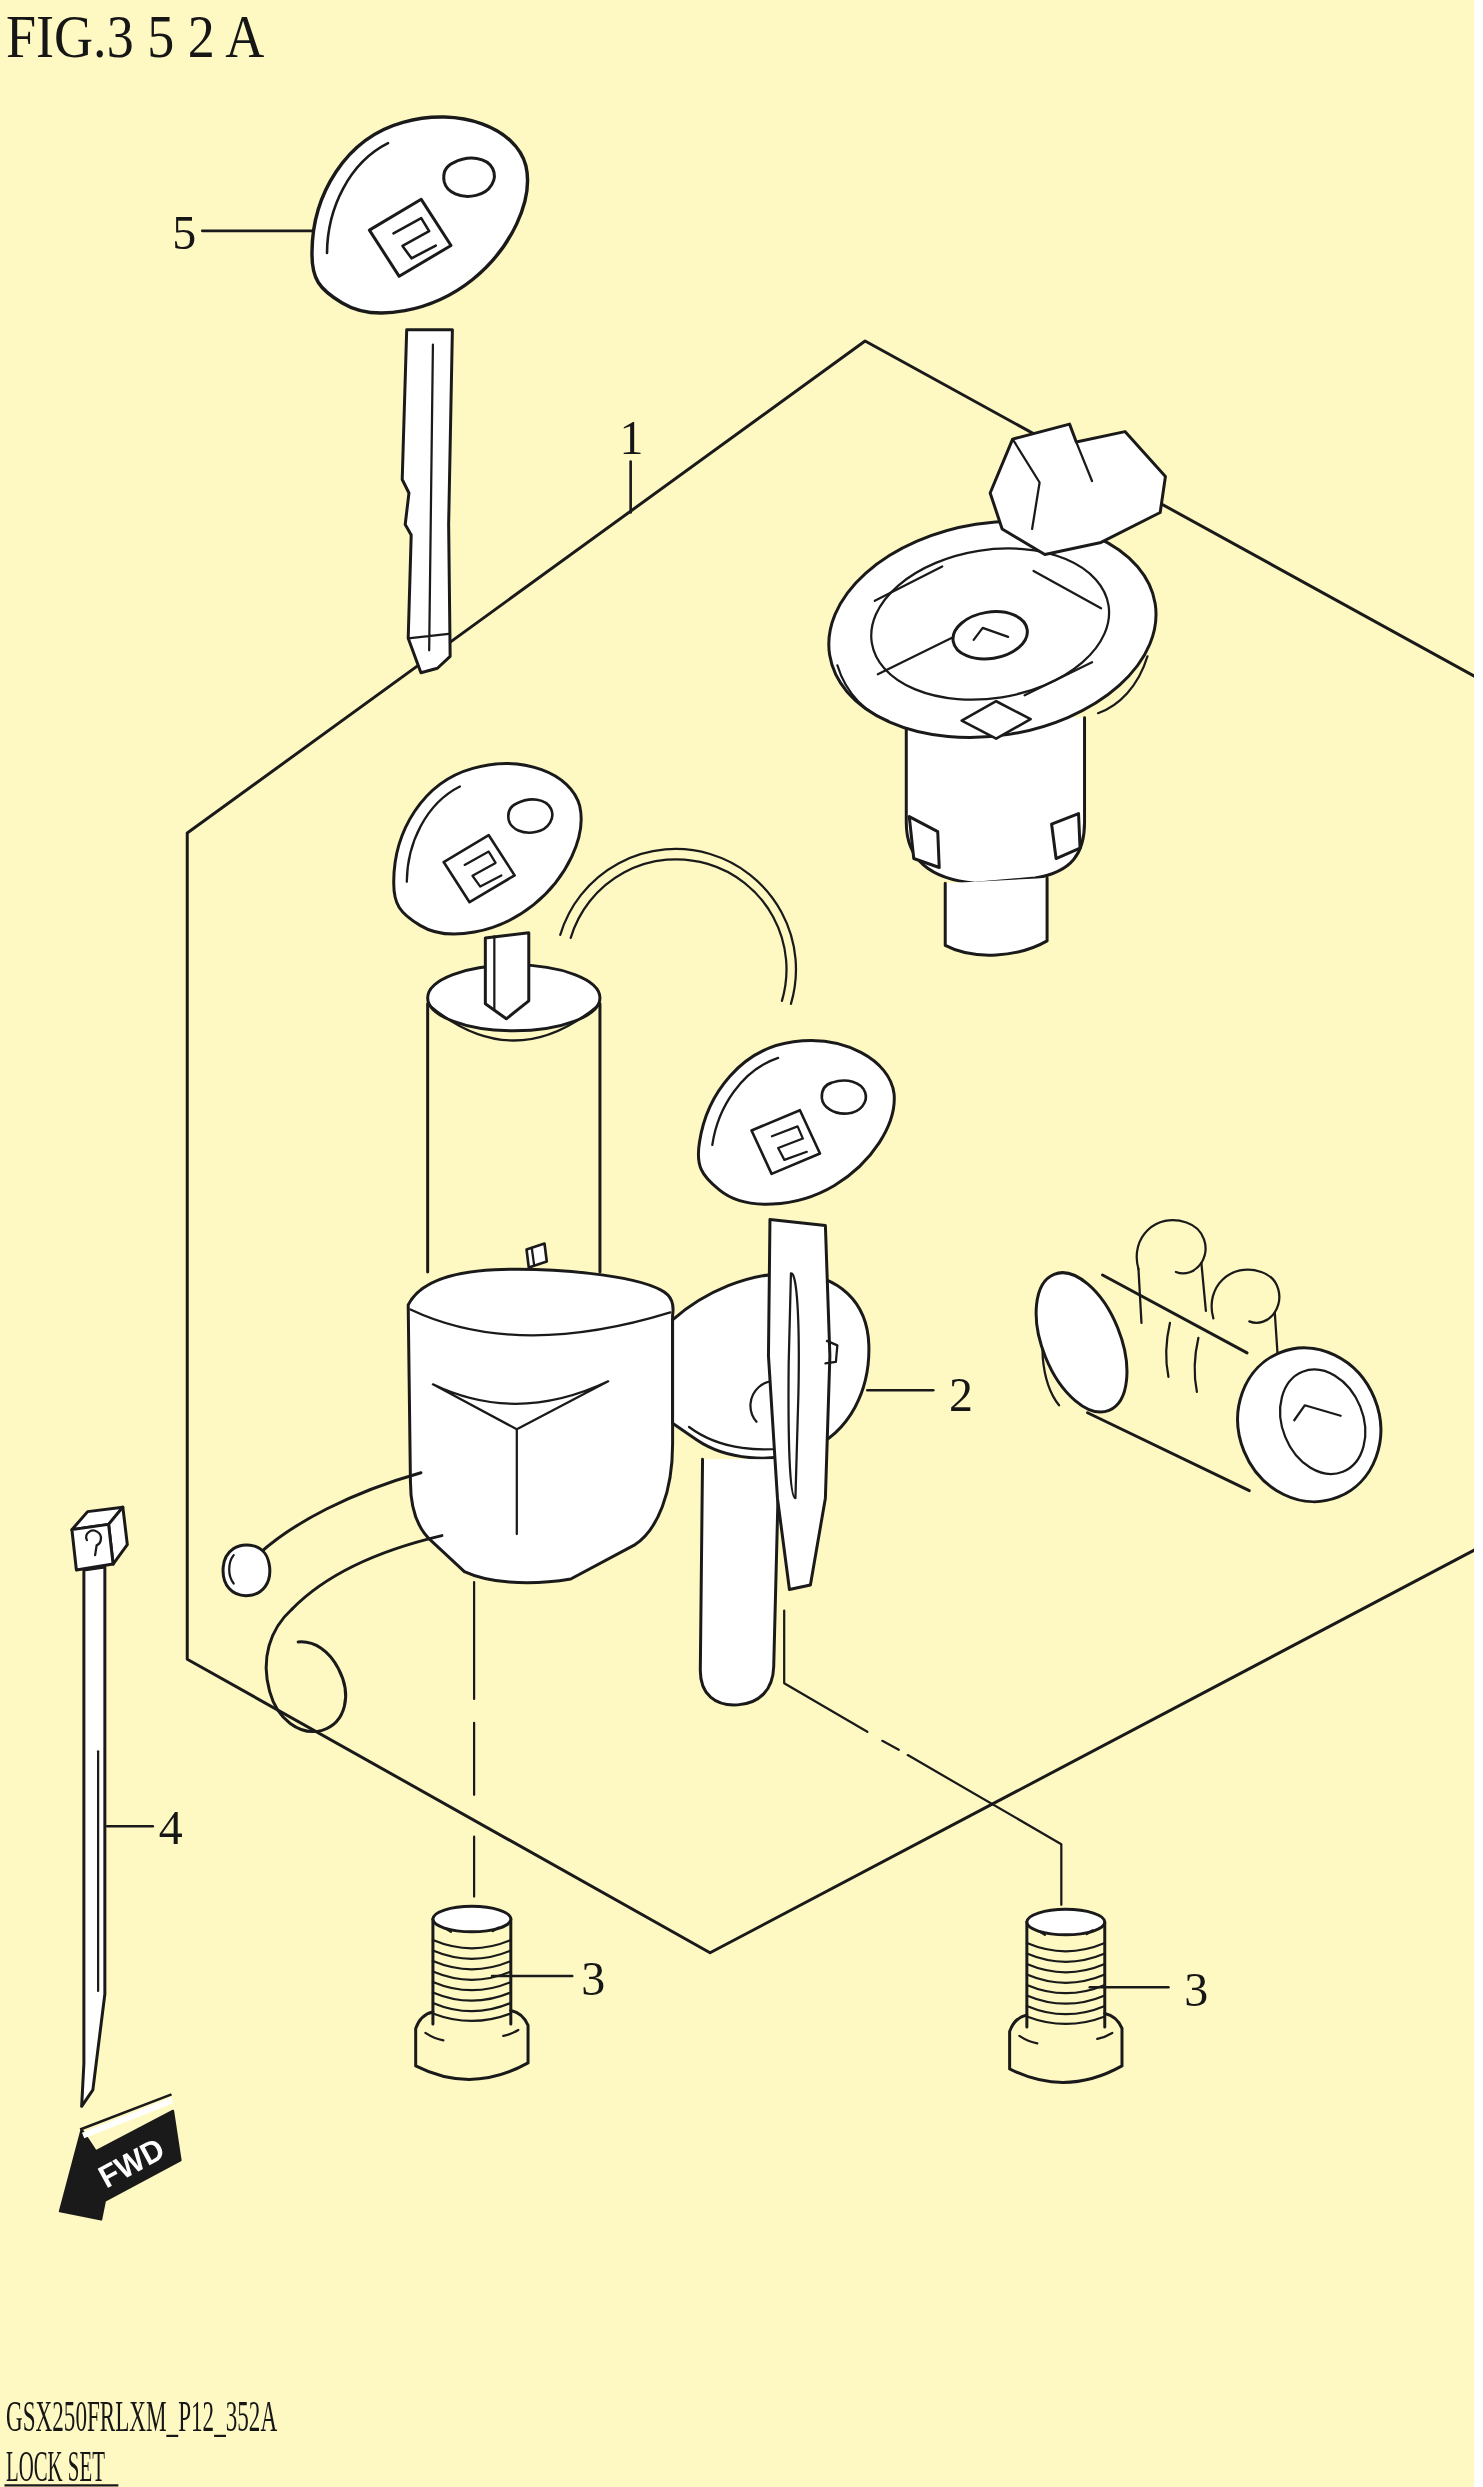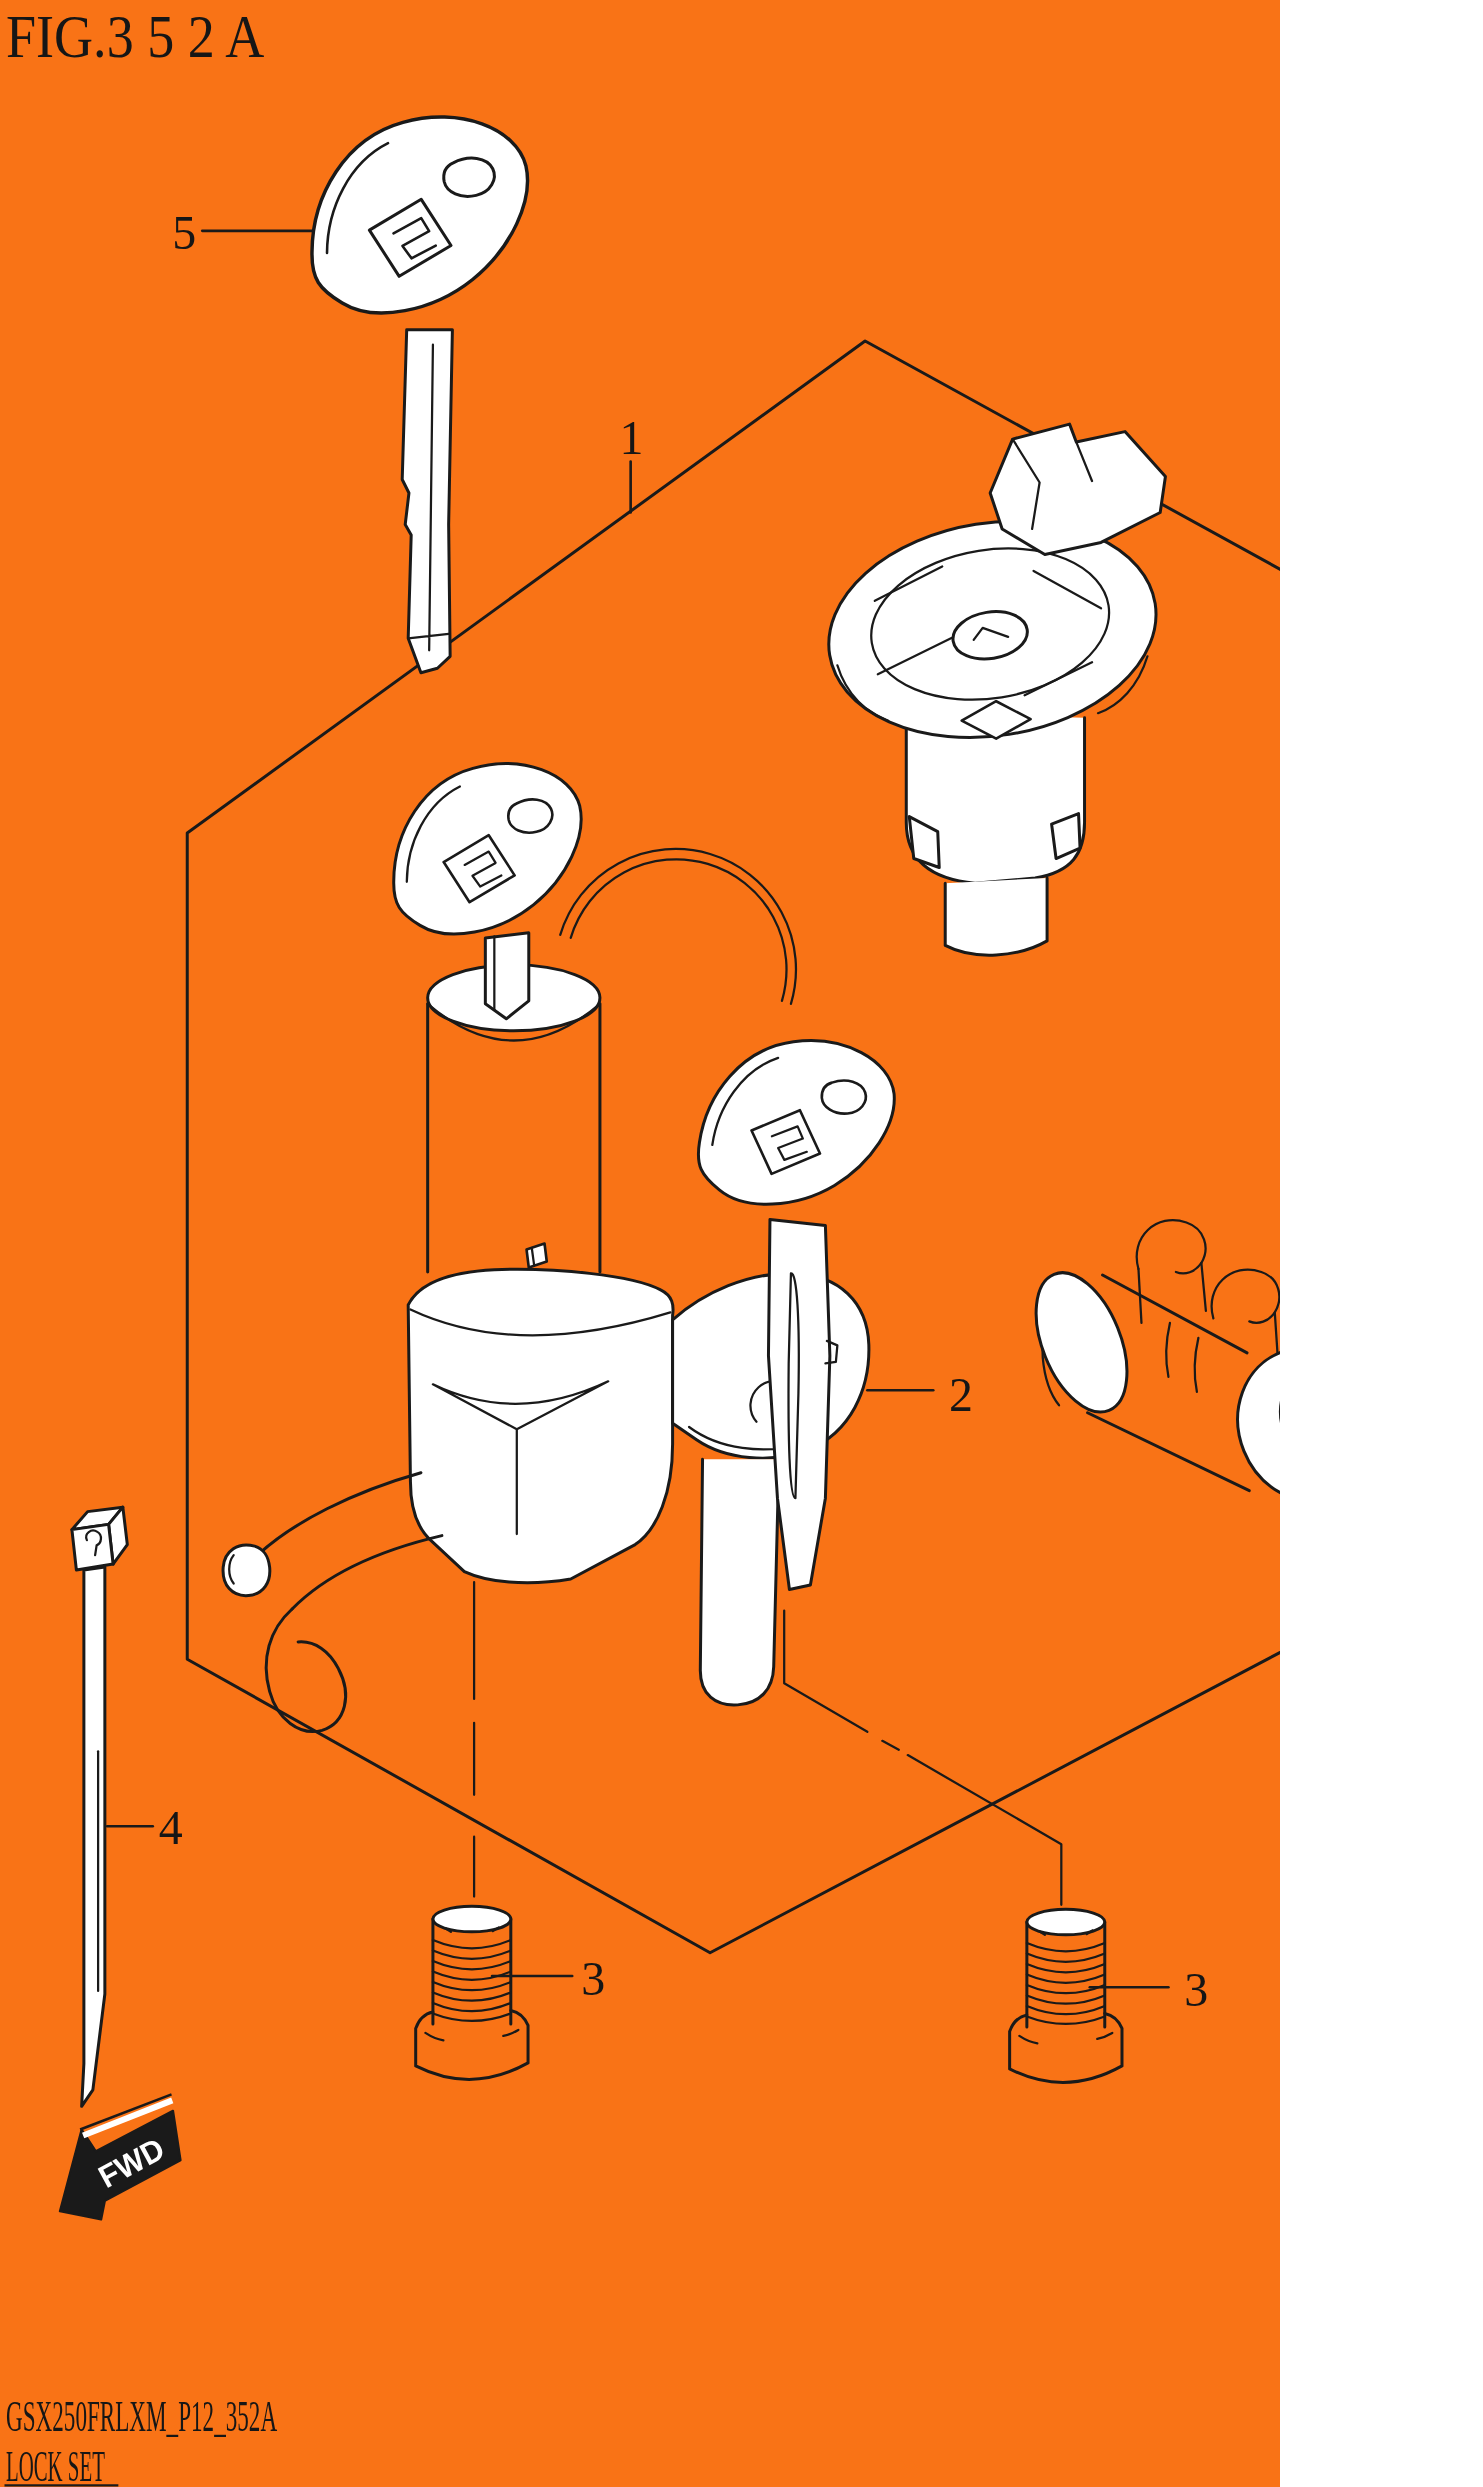--- a/index.html
+++ b/index.html
@@ -1,16 +1,16 @@
 <!DOCTYPE html>
 <html style="font-size:12px"><head>
 <meta charset="utf-8">
 <style>
   html,body{margin:0;padding:0;background:#ffffff;}
-  .page{position:relative;width:1280px;height:2487px;background:#f97316;overflow:hidden;
+  .page{position:relative;width:1474px;height:2487px;background:#fef9c3;overflow:hidden;
         font-family:"Liberation Serif","DejaVu Serif",serif;}
   svg{display:block;width:1483px;height:2487px;}
   .ln{fill:none;stroke:#1a1a1a;stroke-width:4;stroke-linecap:round;stroke-linejoin:round;}
   .tn{fill:none;stroke:#1a1a1a;stroke-width:3;stroke-linecap:round;stroke-linejoin:round;}
   .w{fill:#ffffff;stroke:#1a1a1a;stroke-width:4;stroke-linecap:round;stroke-linejoin:round;}
   .lbl{font-family:"Liberation Serif","DejaVu Serif",serif;font-size:64px;fill:#161616;}
   .ttl{font-family:"Liberation Serif","DejaVu Serif",serif;font-size:82px;fill:#161616;}
   .ftr{font-family:"Liberation Serif","DejaVu Serif",serif;font-size:58px;fill:#161616;}
   .fwdtxt{font-family:"Liberation Sans","DejaVu Sans",sans-serif;font-size:42px;font-weight:700;fill:#ffffff;}
 </style>

